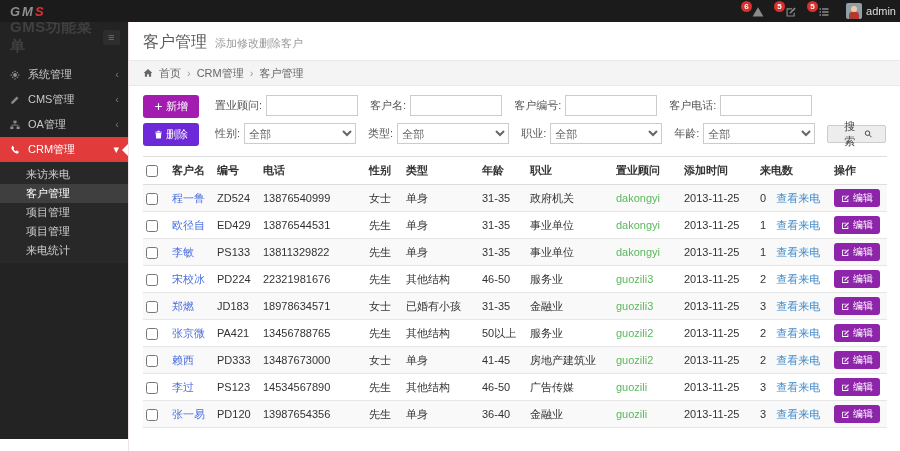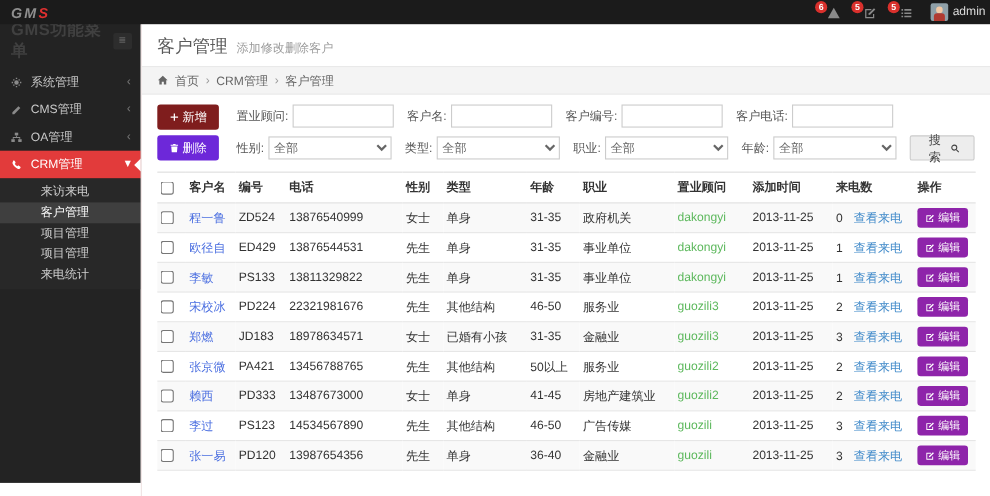--- a/index.html
+++ b/index.html
@@ -25,47 +25,47 @@
 .hamburger{width:18px;height:15px;background:#2d2d2d;color:#777;font-size:11px;line-height:14px;text-align:center;border-radius:2px;cursor:pointer;font-weight:normal}
 .menu-item{position:relative;display:flex;align-items:center;height:25px;padding:0 9px 0 10px;color:#c9c9c9;cursor:pointer}
 .mi-icon{width:14px;color:#8a8a8a;display:flex;align-items:center}
 .mi-icon svg{width:10px;height:10px}
 .mi-label{flex:1;padding-left:4px}
 .mi-chev{color:#777;font-size:11px;line-height:1}
 .menu-item.active{background:#e23b3b;color:#fff}
 .menu-item.active .mi-icon,.menu-item.active .mi-chev{color:#fff}
 .menu-item.active::after{content:"";position:absolute;right:0;top:50%;margin-top:-6px;border:6px solid transparent;border-right-color:#fff}
 .submenu{background:#282828;padding:3px 0}
-.submenu-item{height:19px;line-height:19px;padding-left:37px;color:#cfcfcf;cursor:pointer}
+.submenu-item{height:19px;line-height:19px;padding-left:26px;color:#cfcfcf;cursor:pointer}
 .submenu-item.active{background:#3f3f3f;color:#fff}
 
 
 .main{position:absolute;left:128px;top:22px;width:772px;height:429px;background:#fff;border-left:1px solid #efe3e3}
 .page-head{padding:10px 14px 7px;display:flex;align-items:baseline;gap:8px}
 .page-title{font-size:16px;color:#5a5a5a;font-weight:normal}
 .page-sub{font-size:11px;color:#9b9b9b}
 .breadcrumb{height:21px;background:#f4f4f4;border-top:1px solid #e9e9e9;border-bottom:1px solid #e9e9e9;display:flex;align-items:center;padding:12px 14px;color:#666;gap:6px}
 .crumb-sep{color:#999}
 .bc-home{display:flex;color:#666}
 .bc-home svg{width:10px;height:10px}
 
 
 .filters{display:flex;padding:9px 14px 7px;gap:16px}
 .action-col{display:flex;flex-direction:column;gap:5px;width:56px;flex:none}
 .btn{border:none;border-radius:3px;color:#fff;font-size:11px;height:23px;display:flex;align-items:center;justify-content:center;gap:3px;cursor:pointer}
 .btn svg{width:9px;height:9px}
-.btn-add{background:#7f1d1d}
+.btn-add{background:#a21caf}
 .btn-del{background:#6d28d9}
 .filter-rows{flex:1;display:flex;flex-direction:column;gap:7px}
 .frow{display:flex;align-items:center}
 .fgroup{display:flex;align-items:center;margin-right:12px}
 .fgroup label{color:#555;margin-right:4px;white-space:nowrap}
 .tinput{width:92px;height:21px;border:1px solid #ccc;padding:0 4px;font-size:11px;outline:none}
 .fselect{width:112px;height:21px;border:1px solid #ccc;font-size:11px;color:#666;background:#fff;outline:none}
-.btn-search{height:23px;padding:0 12px;background:#ededed;border:1px solid #ccc;border-radius:2px;color:#444;display:flex;align-items:center;gap:5px;cursor:pointer;font-size:11px}
+.btn-search{height:18px;padding:0 12px;background:#ededed;border:1px solid #ccc;border-radius:2px;color:#444;display:flex;align-items:center;gap:5px;cursor:pointer;font-size:11px}
 .btn-search svg{width:10px;height:10px}
 
 
 .data-table{width:744px;margin:3px 14px 0;border-collapse:collapse;table-layout:fixed;font-size:11px}
 .data-table th{text-align:left;font-weight:bold;color:#333;padding:6px 3px;border-top:1px solid #ddd;border-bottom:1px solid #ddd;white-space:nowrap;overflow:hidden}
 .data-table td{padding:4px 3px;border-bottom:1px solid #e6e6e6;color:#333;white-space:nowrap;overflow:hidden}
 .data-table tbody tr:nth-child(odd){background:#f9f9f9}
 .data-table input[type=checkbox]{width:12px;height:12px;vertical-align:middle;cursor:pointer}
 .name-link{color:#4a6ee0;text-decoration:none;cursor:pointer}
 .consultant{color:#5cb85c}

